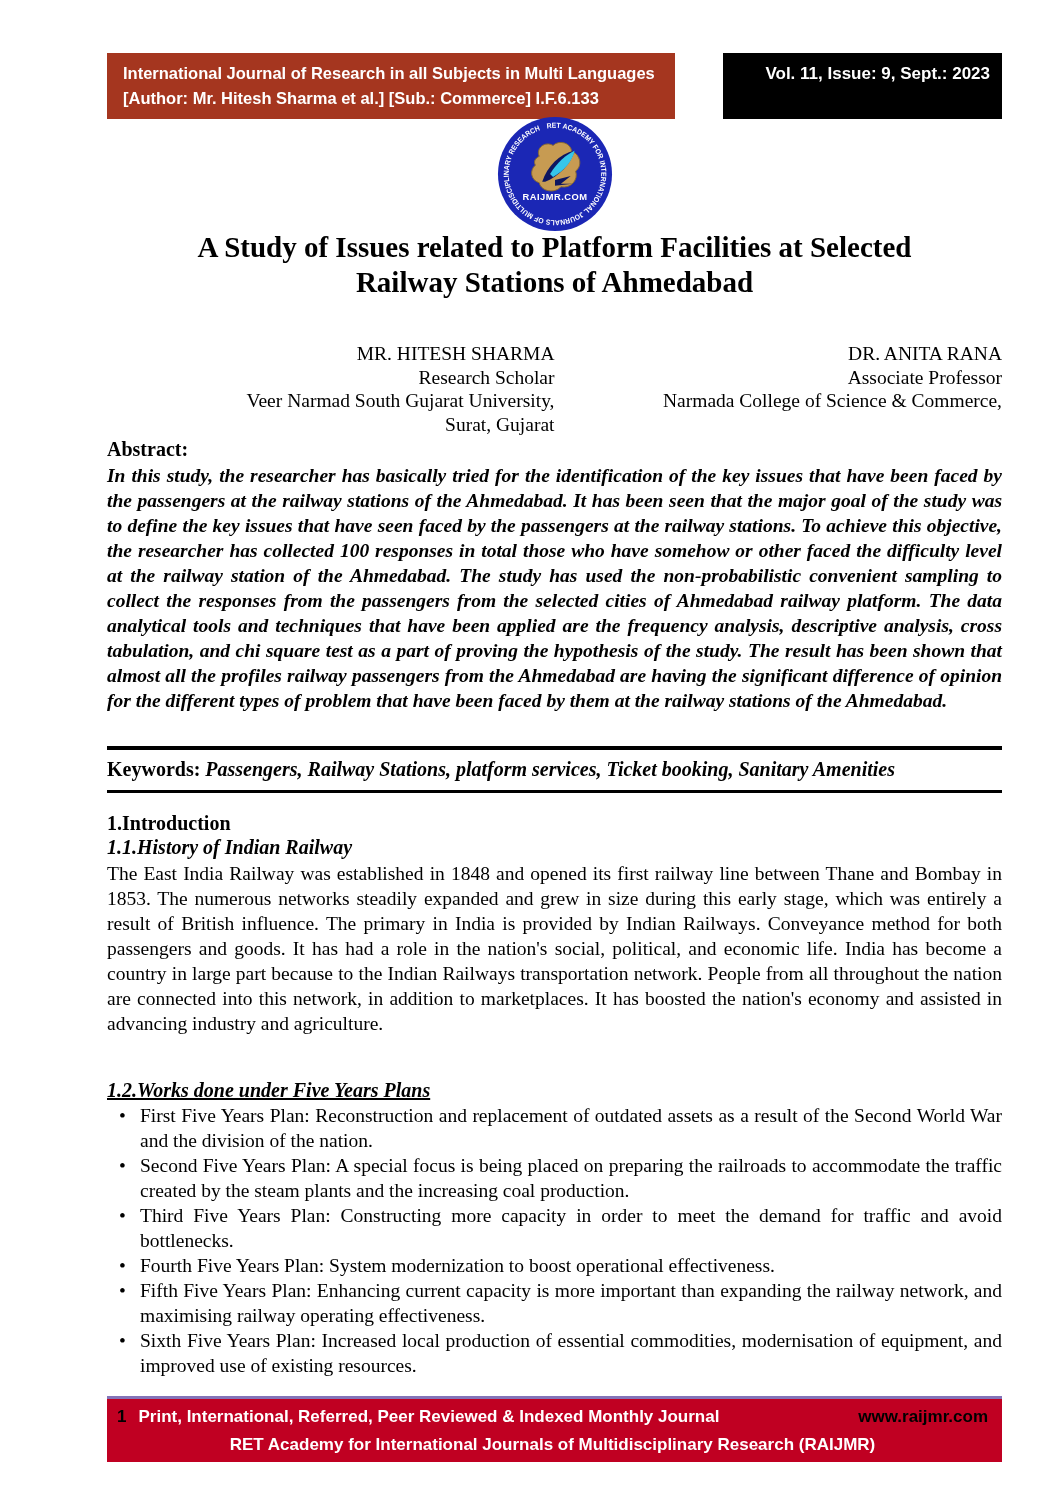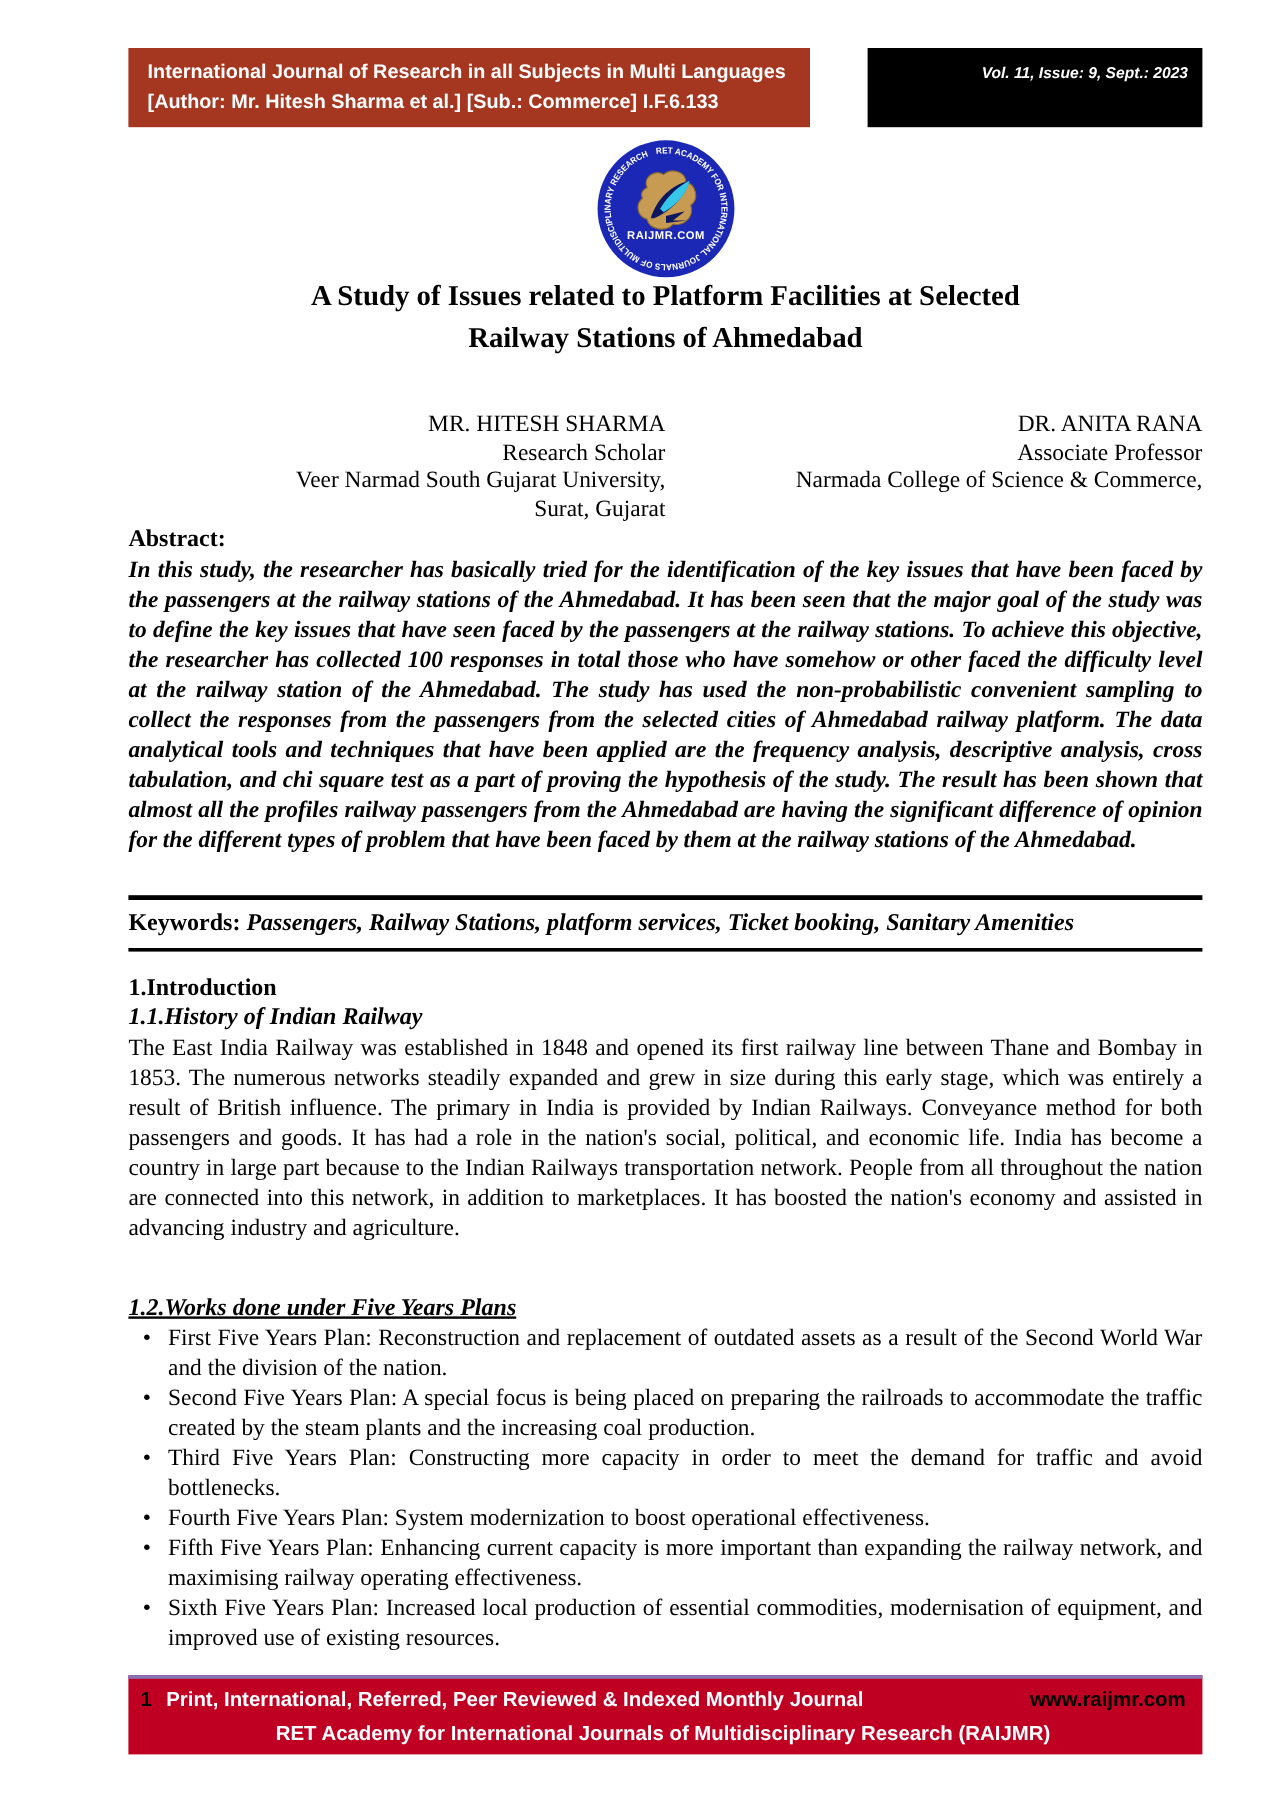--- a/index.html
+++ b/index.html
@@ -3,33 +3,33 @@
 <meta charset="utf-8">
 <style>
   * { margin: 0; padding: 0; box-sizing: border-box; }
   html, body { width: 1058px; height: 1497px; background: #ffffff; }
   body { position: relative; overflow: hidden;
          font-family: "Liberation Serif", serif; color: #000; }
 
   .abs { position: absolute; }
 
   
-  .header { top: 40px; left: 107px; width: 895px; height: 66px; display: flex;
+  .header { top: 53px; left: 107px; width: 895px; height: 66px; display: flex;
             font-family: "Liberation Sans", sans-serif; font-weight: bold; gap: 48px; }
   .header-left { width: 600px; background: #A5361F; color: #fff;
                  padding: 8px 10px 0 16px; font-size: 16.5px; line-height: 25px; }
   .header-right { width: 295px; background: #000; color: #fff; text-align: right;
-                  padding: 8px 12px 0 0; font-size: 13px; line-height: 25px; font-style: italic; }
+                  padding: 8px 12px 0 0; font-size: 17px; line-height: 25px; }
 
   
   .logo { top: 115px; left: 496px; width: 118px; height: 118px; }
 
   
   .title { top: 230px; left: 107px; width: 895px; text-align: center;
-           font-size: 24px; font-weight: bold; line-height: 35px; }
+           font-size: 29px; font-weight: bold; line-height: 35px; }
 
   
   .authors { top: 342px; left: 107px; width: 895px; display: flex; }
   .author { width: 50%; text-align: right; font-size: 19.5px; line-height: 23.5px; }
 
   
   .abstract-heading { top: 438px; left: 107px; width: 895px;
                       font-size: 20px; font-weight: bold; }
   .abstract-body { top: 463px; left: 107px; width: 895px;
                    font-size: 19.5px; line-height: 25px;

